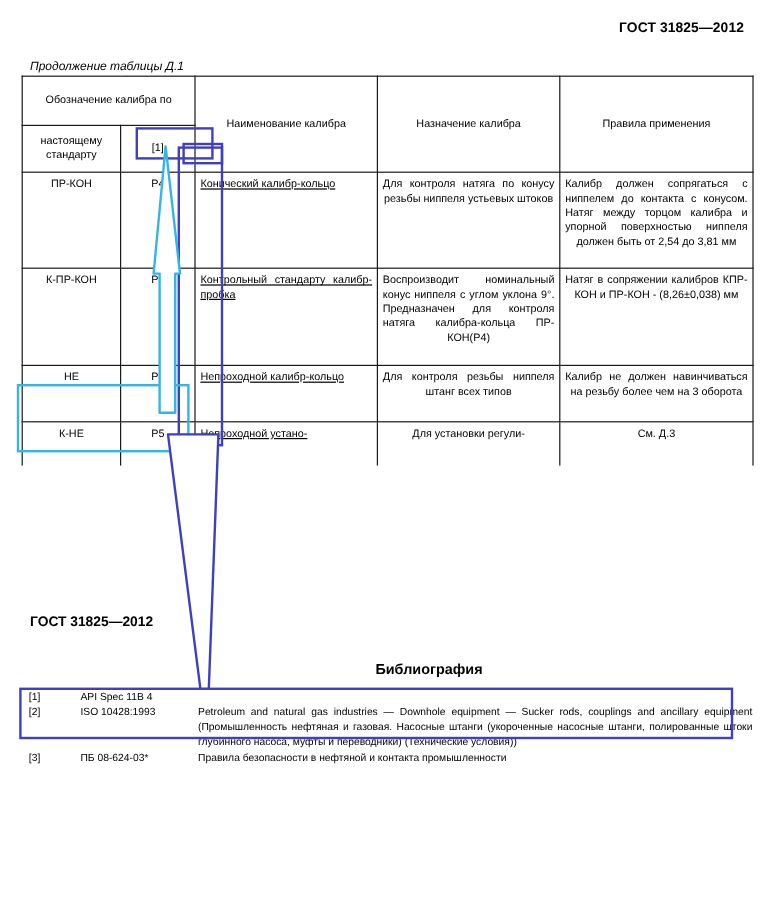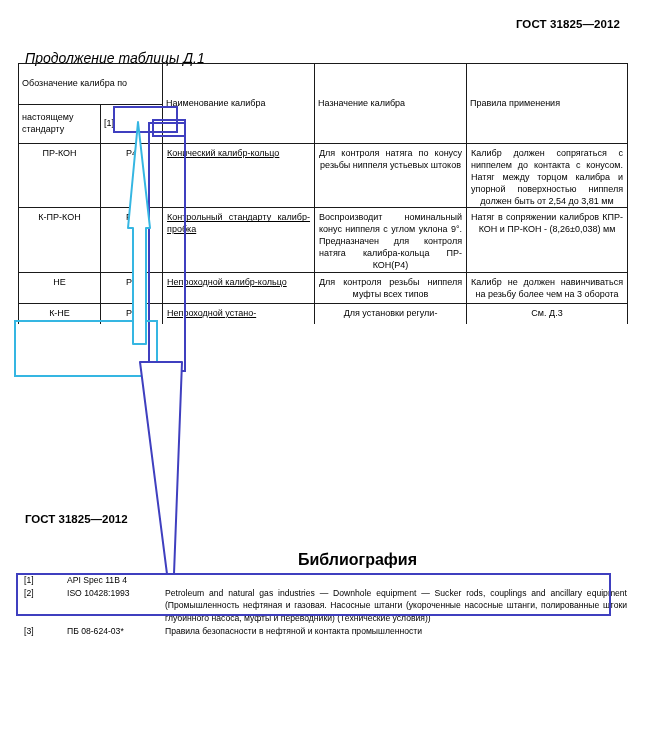--- a/index.html
+++ b/index.html
@@ -29,43 +29,44 @@
     font-size: 11.5px;
     font-weight: bold;
     letter-spacing: 0.1px;
     white-space: nowrap;
   }
 
   .table-caption {
     position: absolute;
     top: 50px;
     left: 25px;
-    font-size: 14px;
+    font-size: 10px;
     font-style: italic;
     white-space: nowrap;
   }
 
   
   .gost-table {
     position: absolute;
     top: 63px;
     left: 18px;
     width: 609px;
     border-collapse: collapse;
     table-layout: fixed;
     font-size: 9px;
   }
   .gost-table td, .gost-table th {
     border: 1px solid #1a1a1a;
     vertical-align: top;
-    padding: 4px 4px 0 4px;
+    padding: 4px 4px 16px 4px;
     font-weight: normal;
     line-height: 1.32;
   }
   .gost-table .hdr {
+    text-align: center;
     vertical-align: middle;
     padding: 5px 3px;
   }
   .col-a { width: 82px; }
   .col-b { width: 62px; }
   .col-c { width: 152px; }
   .col-d { width: 152px; }
   .col-e { width: 161px; }
 
   .cell-center { text-align: center; }
@@ -111,21 +112,21 @@
     font-size: 11.5px;
     font-weight: bold;
     white-space: nowrap;
   }
   .biblio-title {
     position: absolute;
     top: 551px;
     left: 0;
     width: 645px;
     text-align: center;
-    font-size: 16px;
+    font-size: 12px;
     font-weight: bold;
     padding-left: 70px;
     box-sizing: border-box;
   }
 
   .biblio {
     position: absolute;
     top: 574px;
     left: 18px;
     width: 609px;
@@ -219,21 +220,21 @@
         <td class="cell-center">Р3</td>
         <td class="cell-just cell-pad-name">Контрольный стандарту калибр-пробка</td>
         <td class="cell-just-c">Воспроизводит номинальный конус ниппеля с углом уклона 9°. Предназначен для контроля натяга калибра-кольца ПР-КОН(Р4)</td>
         <td class="cell-just-c">Натяг в сопряжении калибров КПР-КОН и ПР-КОН - (8,26±0,038) мм</td>
       </tr>
 
       <tr class="row-body">
         <td class="cell-center tall-3">НЕ</td>
         <td class="cell-center">Р6</td>
         <td class="cell-just cell-pad-name">Непроходной калибр-кольцо</td>
-        <td class="cell-just-c">Для контроля резьбы ниппеля муфты всех типов</td>
+        <td class="cell-just-c">Для контроля резьбы ниппеля штанг всех типов</td>
         <td class="cell-just-c">Калибр не должен навинчиваться на резьбу более чем на 3 оборота</td>
       </tr>
 
       <tr class="fade-row">
         <td class="cell-center">К-НЕ</td>
         <td class="cell-center">Р5</td>
         <td class="cell-just cell-pad-name">Непроходной устано-</td>
         <td class="cell-just-c">Для установки регули-</td>
         <td class="cell-center">См. Д.3</td>
       </tr>

